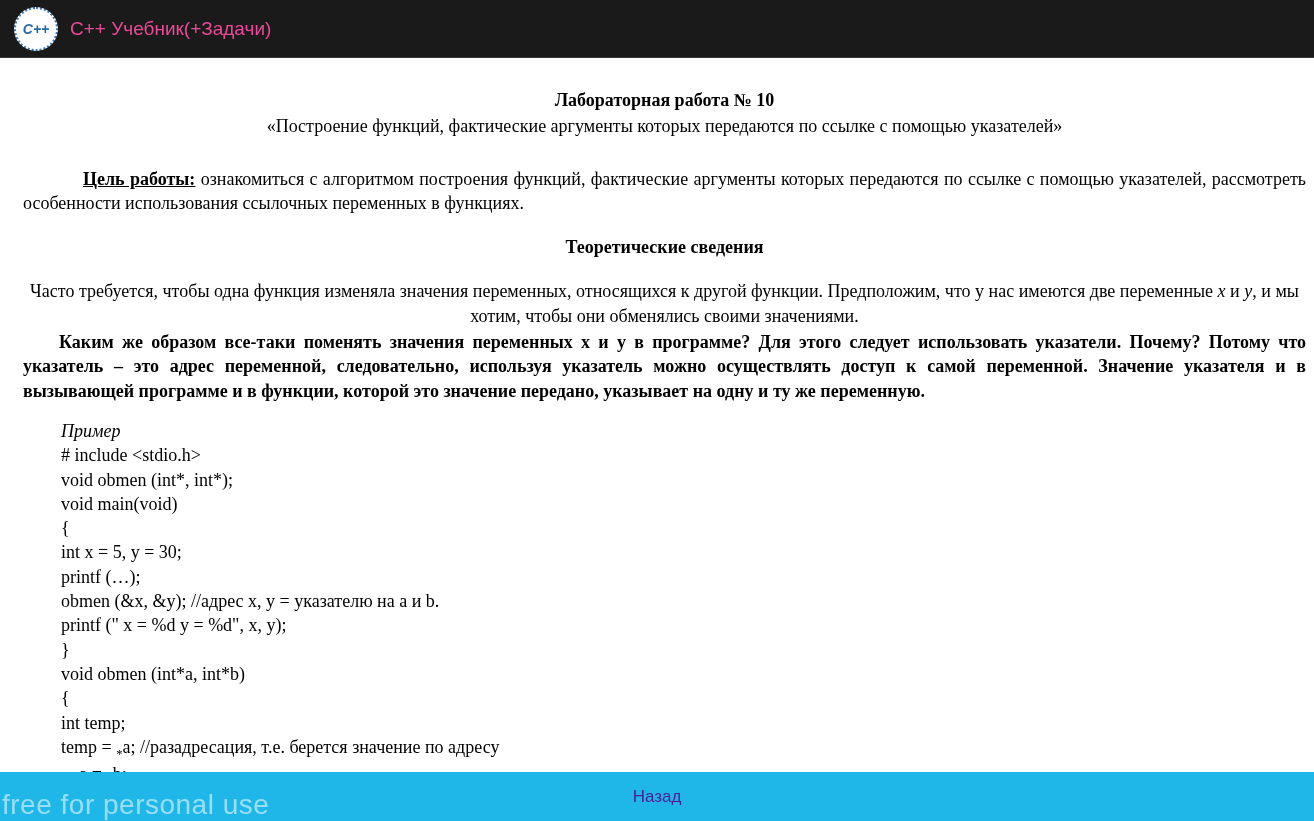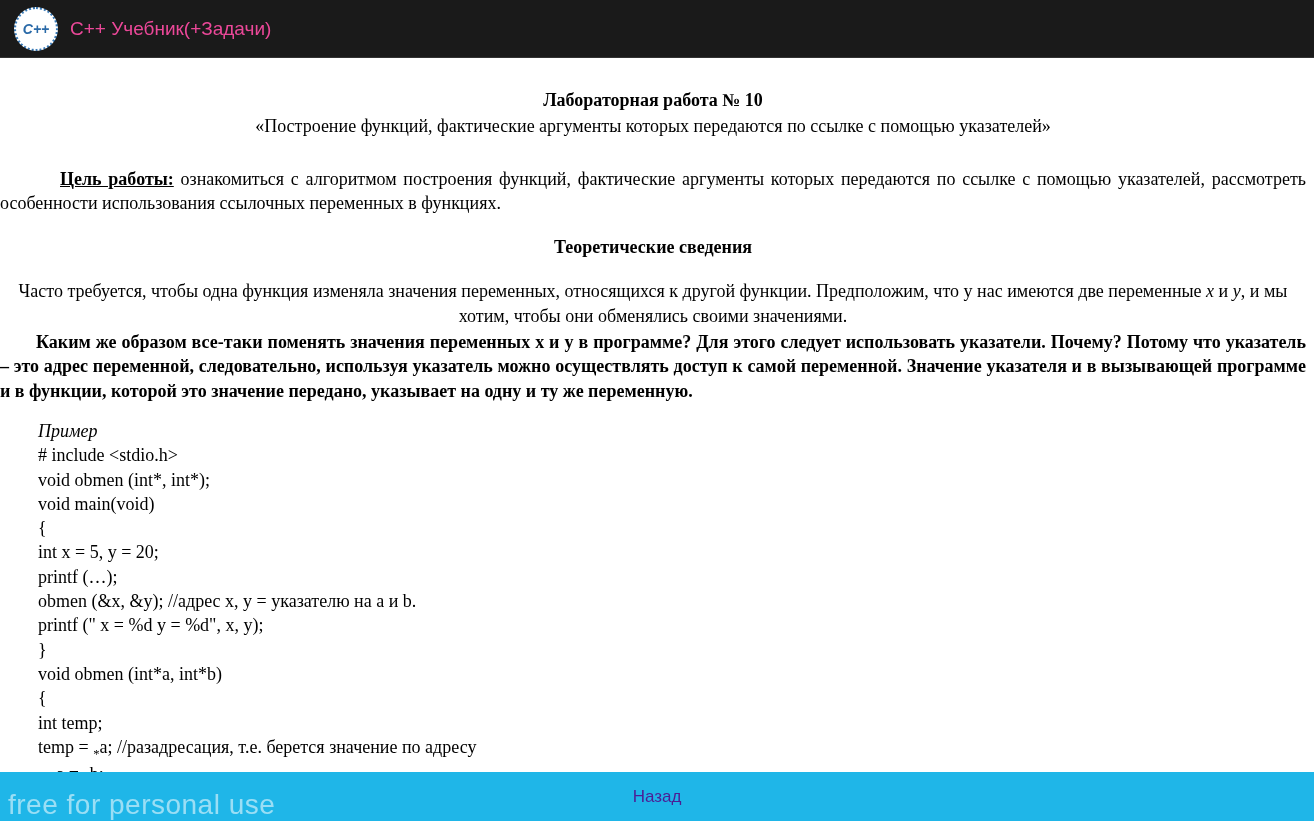--- a/index.html
+++ b/index.html
@@ -41,21 +41,21 @@
     font-size: 14px;
     font-style: italic;
   }
   .app-title {
     font-family: Arial, sans-serif;
     font-size: 19px;
     color: #ec4899;
   }
   .content {
     flex: 1;
-    padding: 30px 8px 0 0;
+    padding: 30px 8px 0 23px;
     overflow-y: auto;
     font-size: 18px;
     line-height: 1.35;
   }
   .doc-title {
     text-align: center;
     font-weight: bold;
     margin-bottom: 2px;
   }
   .doc-subtitle {
@@ -101,21 +101,21 @@
     background: #1fb6e8;
     height: 49px;
     display: flex;
     align-items: center;
     justify-content: center;
     position: relative;
     font-family: Arial, sans-serif;
   }
   .watermark {
     position: absolute;
-    left: 8px;
+    left: 2px;
     color: rgba(255,255,255,0.55);
     font-size: 28px;
     font-family: Arial, sans-serif;
     letter-spacing: 0.5px;
     margin-top: 16px;
   }
   .back-btn {
     color: #4c1d95;
     font-size: 17px;
     cursor: pointer;
@@ -145,21 +145,21 @@
     <span>Часто требуется, чтобы одна функция изменяла значения переменных, относящихся к другой функции. Предположим, что у нас имеются две переменные </span><span class="italic">x</span><span> и </span><span class="italic">y</span><span>, и мы хотим, чтобы они обменялись своими значениями.</span>
   </p>
 
   <p class="para2">Каким же образом все-таки поменять значения переменных x и y в программе? Для этого следует использовать указатели. Почему? Потому что указатель – это адрес переменной, следовательно, используя указатель можно осуществлять доступ к самой переменной. Значение указателя и в вызывающей программе и в функции, которой это значение передано, указывает на одну и ту же переменную.</p>
 
   <div class="example-label">Пример</div>
   <div class="code-line"># include &lt;stdio.h&gt;</div>
   <div class="code-line">void obmen (int*, int*);</div>
   <div class="code-line">void main(void)</div>
   <div class="code-line">{</div>
-  <div class="code-line">int x = 5, y = 20;</div>
+  <div class="code-line">int x = 5, y = 30;</div>
   <div class="code-line">printf (…);</div>
   <div class="code-line">obmen (&amp;x, &amp;y);   //адрес x, y = указателю на a и b.</div>
   <div class="code-line">printf (" x = %d y = %d", x, y);</div>
   <div class="code-line">}</div>
   <div class="code-line">void obmen (int*a, int*b)</div>
   <div class="code-line">{</div>
   <div class="code-line">  int  temp;</div>
   <div class="code-line"><span>  temp = </span><span class="sub">*</span><span>a;     //разадресация, т.е. берется значение по адресу</span></div>
   <div class="code-line-i2"><span class="sub">*</span><span>a = </span><span class="sub">*</span><span>b;</span></div>
   <div class="code-line-i1"><span>b = temp;</span></div>

